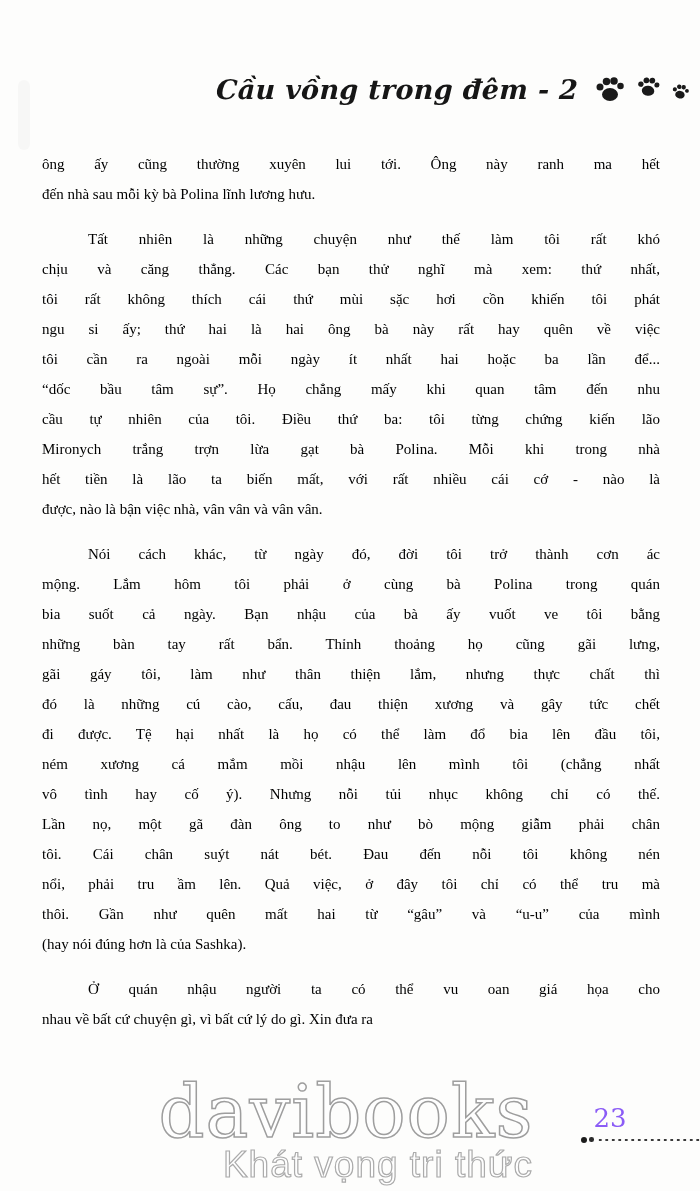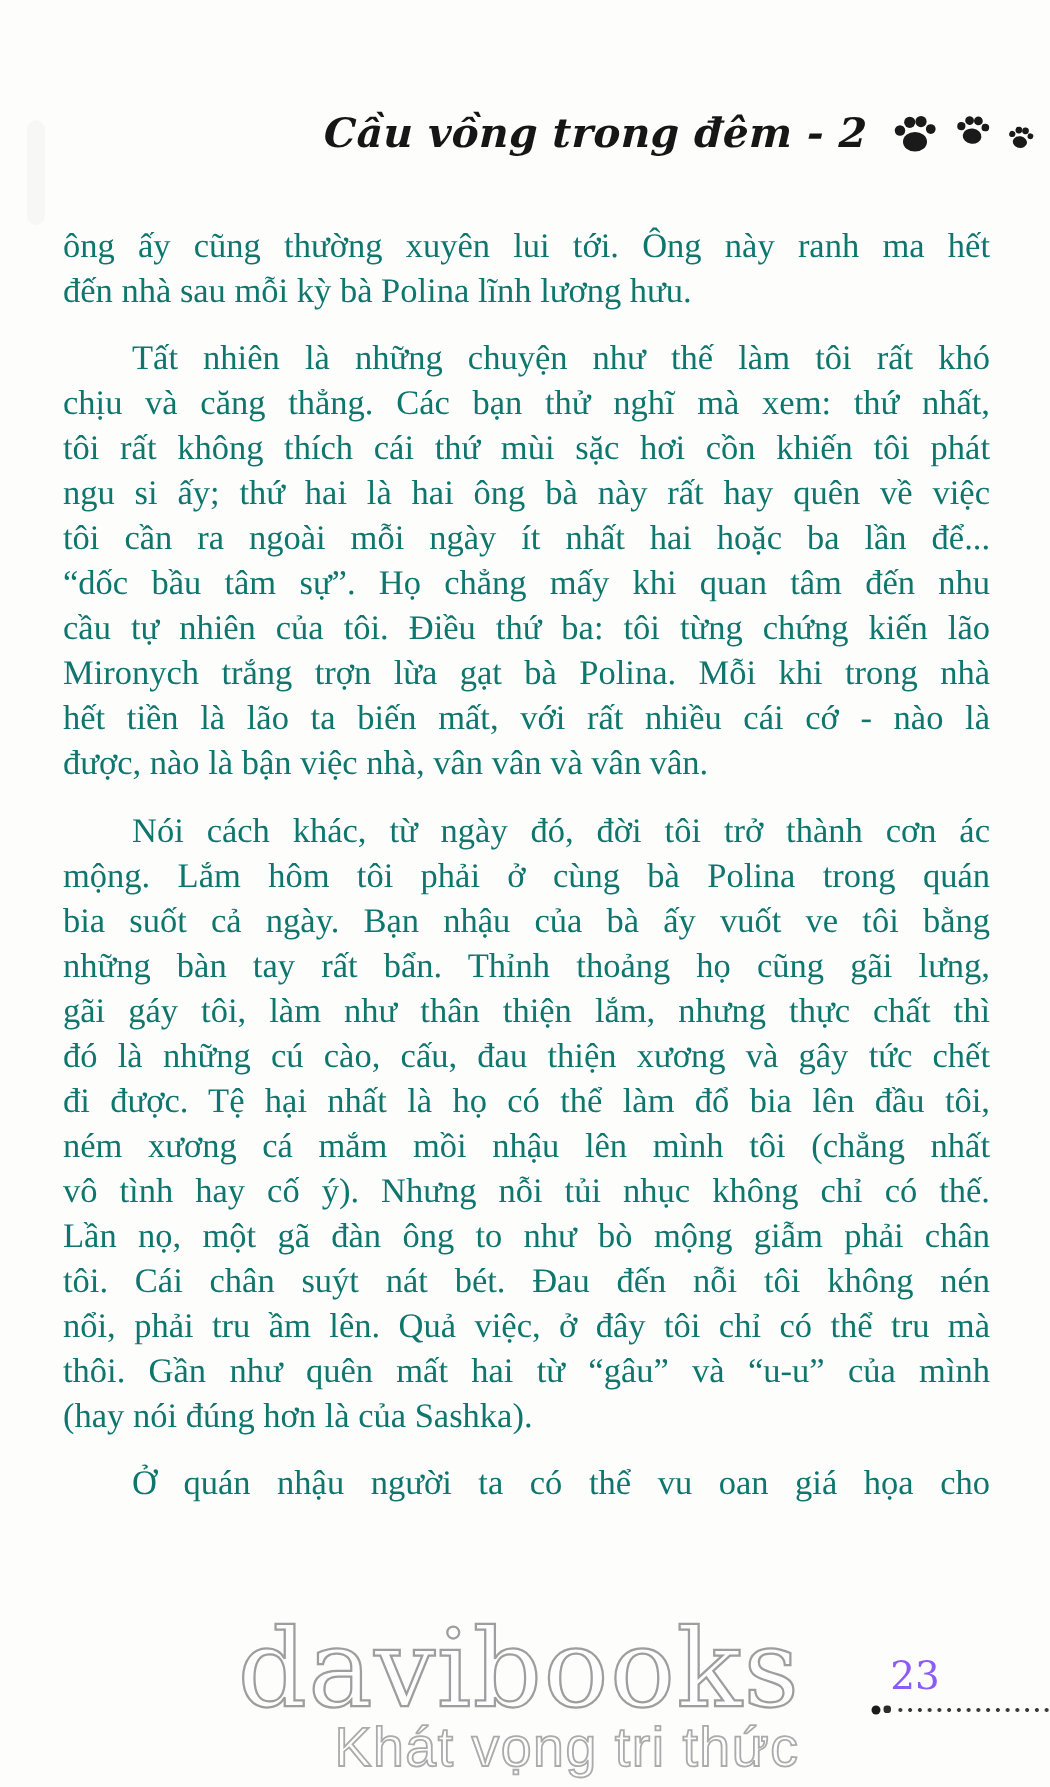--- a/index.html
+++ b/index.html
@@ -27,21 +27,21 @@
   }
   .paw { display: inline-block; }
   .paw svg { display: block; }
   .paw1 { width: 32px; height: 32px; }
   .paw2 { width: 25px; height: 25px; transform: translateY(-3px) rotate(6deg); }
   .paw3 { width: 19px; height: 19px; transform: translateY(2px) rotate(10deg); }
 
   
   .body-text {
     position: absolute; top: 149px; left: 42px; width: 618px;
-    color: #0f766e; font-size: 23px;
+    color: #000000; font-size: 15px;
   }
   .para { margin: 0 0 15px 0; }
   .line {
     height: 30px; line-height: 30px;
     text-align: justify; text-align-last: justify;
     white-space: nowrap;
   }
   .line.last { text-align-last: left; }
   .para.indent .line.first { padding-left: 46px; }
 
@@ -165,20 +165,21 @@
         <div class="line">ném xương cá mắm mồi nhậu lên mình tôi (chẳng nhất</div>
         <div class="line">vô tình hay cố ý). Nhưng nỗi tủi nhục không chỉ có thế.</div>
         <div class="line">Lần nọ, một gã đàn ông to như bò mộng giẫm phải chân</div>
         <div class="line">tôi. Cái chân suýt nát bét. Đau đến nỗi tôi không nén</div>
         <div class="line">nổi, phải tru ầm lên. Quả việc, ở đây tôi chỉ có thể tru mà</div>
         <div class="line">thôi. Gần như quên mất hai từ “gâu” và “u-u” của mình</div>
         <div class="line last">(hay nói đúng hơn là của Sashka).</div>
       </div>
       <div class="para indent">
         <div class="line first">Ở quán nhậu người ta có thể vu oan giá họa cho</div>
+        <div class="line last">nhau về bất cứ chuyện gì, vì bất cứ lý do gì. Xin đưa ra</div>
       </div>
     </main>
 
   <div class="wm-brand">davibooks</div>
   <div class="wm-slogan">Khát vọng tri thức</div>
 
   <div class="pagenum">23</div>
   <div class="dots">
     <span class="dot-big"></span>
     <span class="dot-med"></span>

